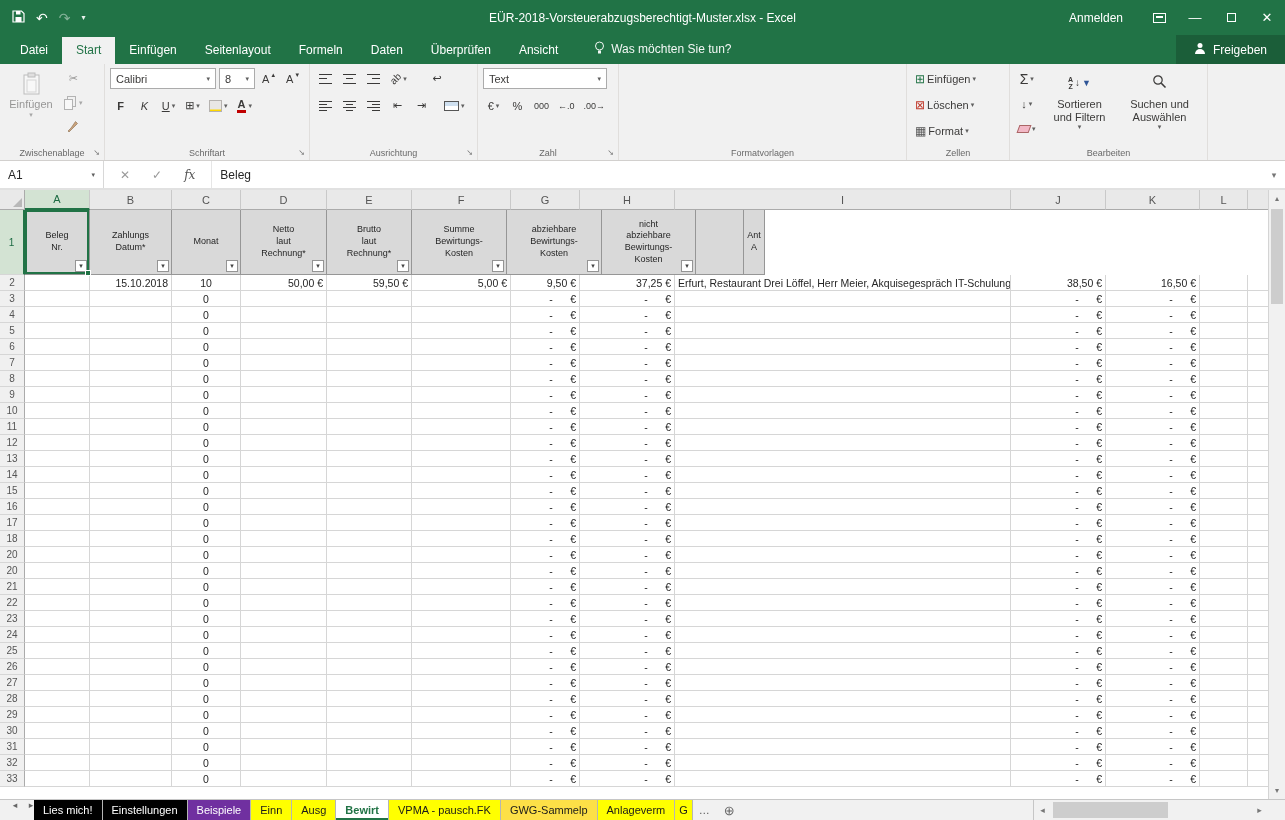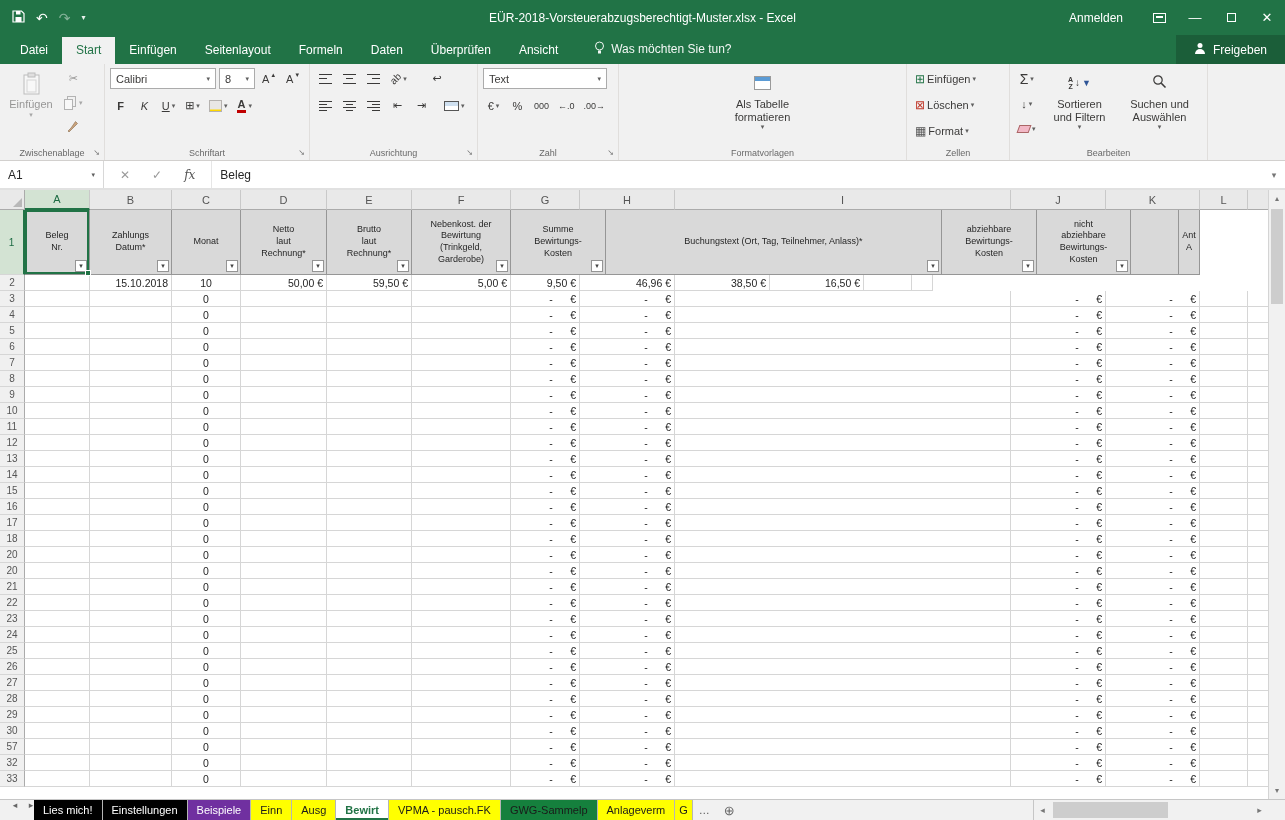--- a/index.html
+++ b/index.html
@@ -355,27 +355,20 @@
           <div class="mb" style="font-size:9px">
               <span>.00→</span>
             </div>
         </div>
       </div>
       <span class="rglabel">Zahl</span>
       <span class="launcher">↘</span>
     </div>
 
     <div class="rgroup" style="width:288px;justify-content:center">
-      <div class="bb" style="width:88px">
-        <span class="ic">
-            <span class="tbico"></span>
-          </span>
-        <span>Als Tabelle formatieren</span>
-        <span class="car">▾</span>
-      </div>
       <span class="rglabel">Formatvorlagen</span>
     </div>
 
     <div class="rgroup" style="width:103px">
       <div class="vcol" style="gap:5px">
         <div class="mb" style="justify-content:flex-start">
             <span class="insico">⊞</span>
             <span>Einfügen</span>
             <span class="car">▾</span>
           </div>
@@ -491,35 +484,24 @@
 laut
 Rechnung*</span>
             <div class="filter-btn">▾</div>
           </div>
           <div class="cell ta-c" style="width: 85px;">
             <span>Brutto
 laut
 Rechnung*</span>
             <div class="filter-btn">▾</div>
           </div>
-          <div class="cell ta-c" style="width: 99px;">
-            <span>Nebenkost. der
-Bewirtung
-(Trinkgeld,
-Garderobe)</span>
-            <div class="filter-btn">▾</div>
-          </div>
           <div class="cell ta-c" style="width: 95px;">
             <span>Summe
 Bewirtungs-
 Kosten</span>
-            <div class="filter-btn">▾</div>
-          </div>
-          <div class="cell ta-c" style="width: 336px;">
-            <span>Buchungstext (Ort, Tag, Teilnehmer, Anlass)*</span>
             <div class="filter-btn">▾</div>
           </div>
           <div class="cell ta-c" style="width: 95px;">
             <span>abziehbare
 Bewirtungs-
 Kosten</span>
             <div class="filter-btn">▾</div>
           </div>
           <div class="cell ta-c" style="width: 94px;">
             <span>nicht
@@ -553,21 +535,24 @@
           <div class="cell ta-r" style="width: 85px;">
             <span>59,50 €</span>
           </div>
           <div class="cell ta-r" style="width: 99px;">
             <span>5,00 €</span>
           </div>
           <div class="cell ta-r" style="width: 69px;">
             <span>9,50 €</span>
           </div>
           <div class="cell ta-r" style="width: 95px;">
-            <span>46,96 €</span>
+            <span>37,25 €</span>
+          </div>
+          <div class="cell ta-l" style="width: 336px;">
+            <span>Erfurt, Restaurant Drei Löffel, Herr Meier, Akquisegespräch IT-Schulung</span>
           </div>
           <div class="cell ta-r" style="width: 95px;">
             <span>38,50 €</span>
           </div>
           <div class="cell ta-r" style="width: 94px;">
             <span>16,50 €</span>
           </div>
           <div class="cell ta-l" style="width: 48px;">
             <span></span>
           </div>
@@ -1745,21 +1730,21 @@
             <span>-      €</span>
           </div>
           <div class="cell ta-l" style="width: 48px;">
             <span></span>
           </div>
           <div class="cell ta-l" style="width: 21px;">
             <span></span>
           </div>
         </div>
         <div class="grow" style="height: 16px;">
-          <div class="gut">57</div>
+          <div class="gut">31</div>
           <div class="cell ta-c" style="width: 65px;">
             <span></span>
           </div>
           <div class="cell ta-r" style="width: 82px;">
             <span></span>
           </div>
           <div class="cell ta-c" style="width: 69px;">
             <span>0</span>
           </div>
           <div class="cell ta-r" style="width: 86px;">
@@ -1891,21 +1876,21 @@
     <span class="snav" style="position:absolute;left:4px">◂</span>
     <span class="snav" style="position:absolute;left:20px">▸</span>
     <div id="sheet-tabs" class="stabs">
         <div class="stab" style="background: rgb(0, 0, 0); color: rgb(255, 255, 255);">Lies mich!</div>
         <div class="stab" style="background: rgb(0, 0, 0); color: rgb(255, 255, 255);">Einstellungen</div>
         <div class="stab" style="background: rgb(112, 48, 160); color: rgb(255, 255, 255);">Beispiele</div>
         <div class="stab" style="background: rgb(255, 255, 0); color: rgb(26, 26, 26);">Einn</div>
         <div class="stab" style="background: rgb(255, 255, 0); color: rgb(26, 26, 26);">Ausg</div>
         <div class="stab active">Bewirt</div>
         <div class="stab" style="background: rgb(255, 255, 0); color: rgb(26, 26, 26);">VPMA - pausch.FK</div>
-        <div class="stab" style="background: #15803d; color: rgb(26, 26, 26);">GWG-Sammelp</div>
+        <div class="stab" style="background: #fde047; color: rgb(26, 26, 26);">GWG-Sammelp</div>
         <div class="stab" style="background: rgb(255, 255, 0); color: rgb(26, 26, 26);">Anlageverm</div>
         <div class="stab partial" style="background: rgb(255, 255, 0); color: rgb(26, 26, 26);">G</div>
       </div>
     <span class="sell">…</span>
     <span class="plus">⊕</span>
     <div class="hscroll">
       <span class="sbtn">◂</span>
       <div class="htrack">
           <div class="hthumb"></div>
         </div>

